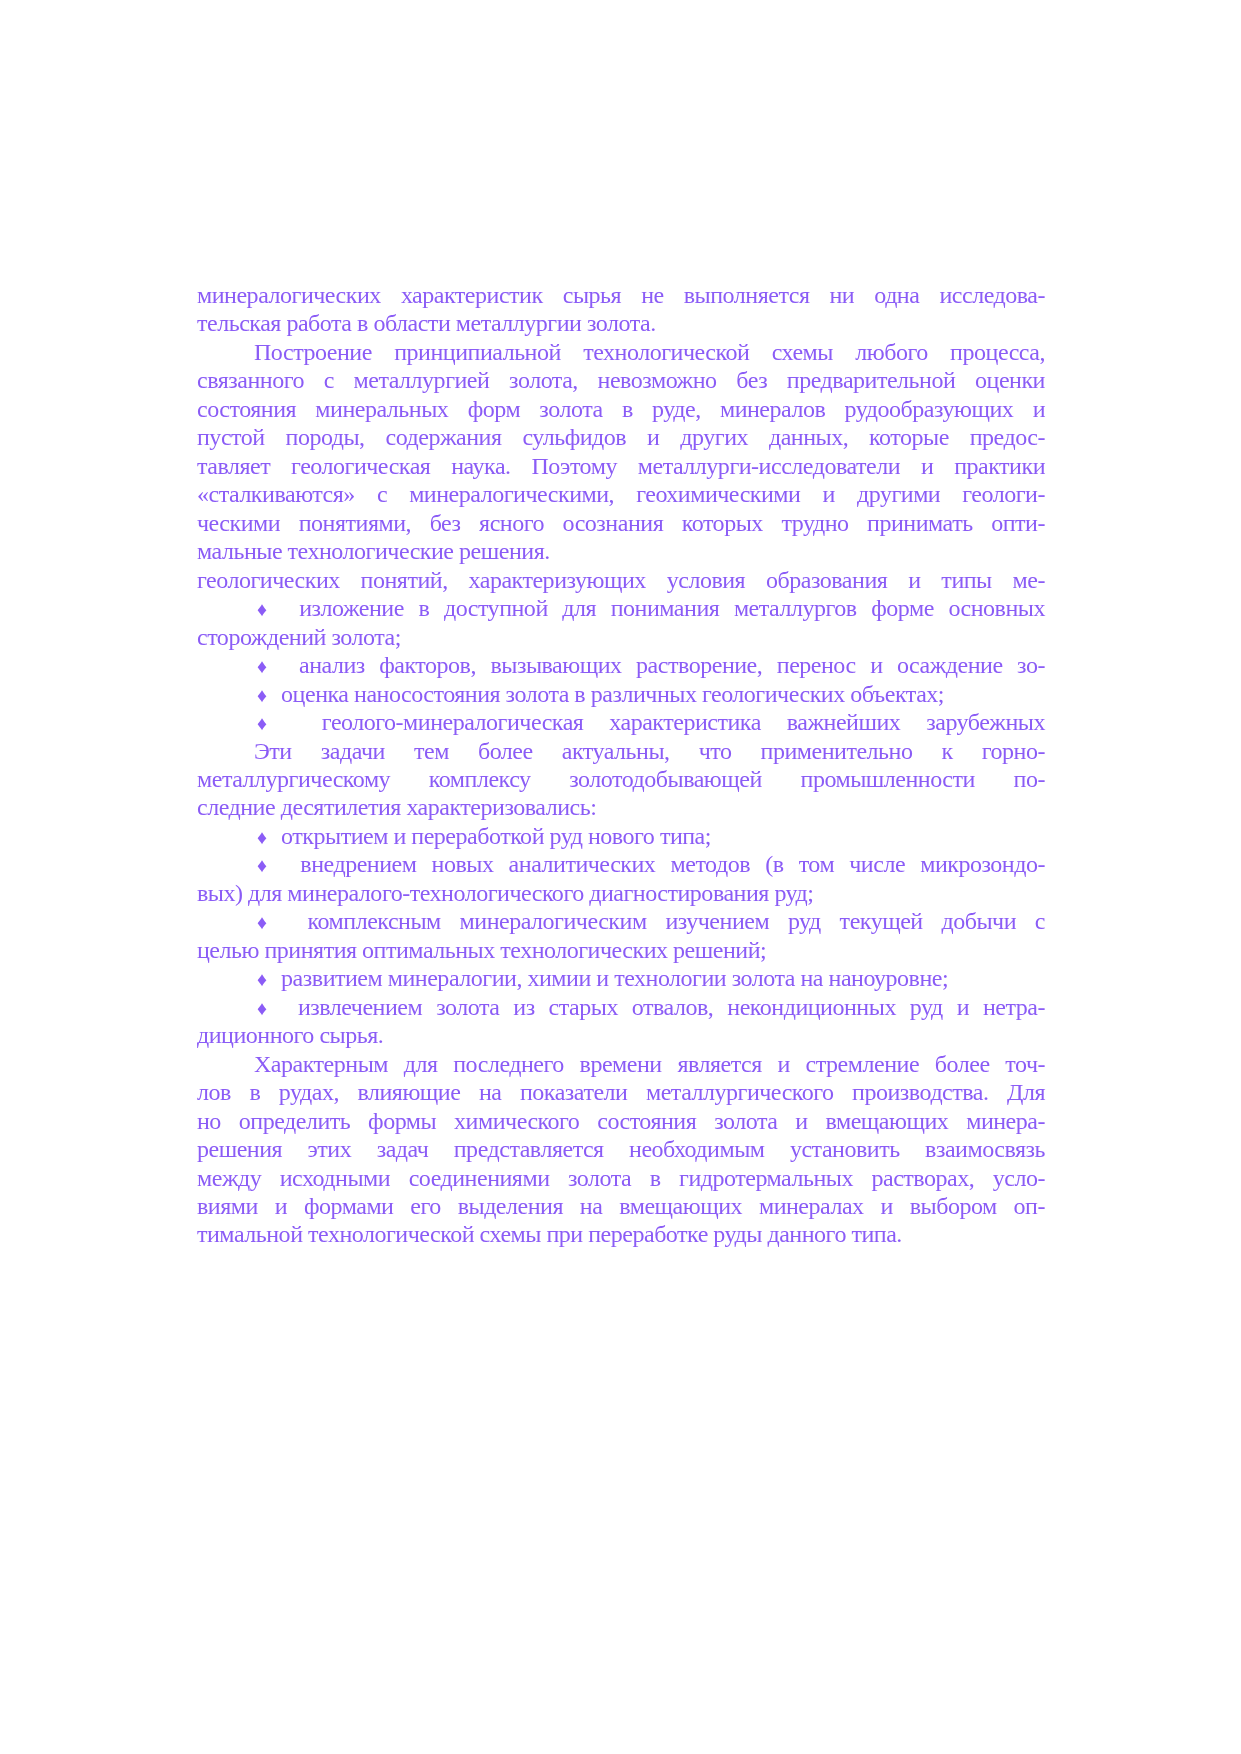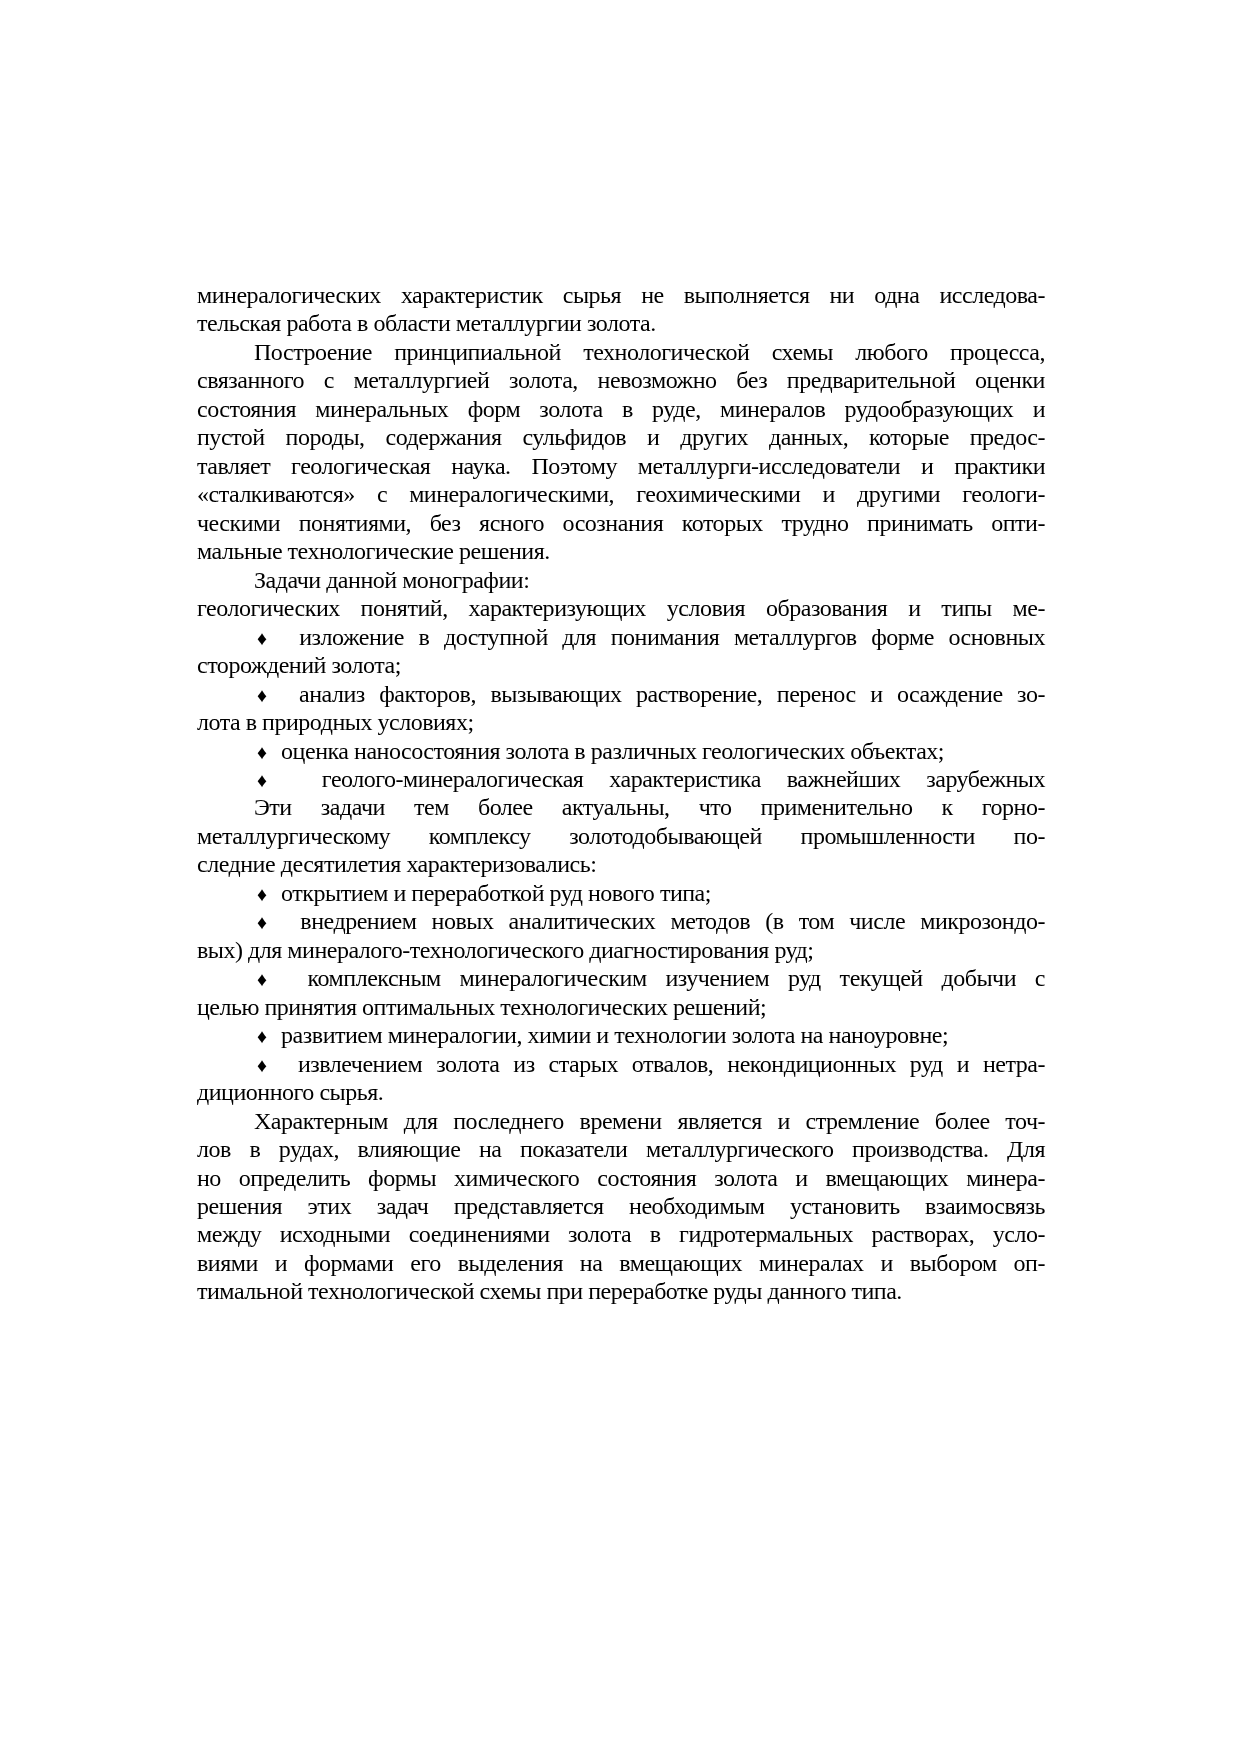--- a/index.html
+++ b/index.html
@@ -42,37 +42,35 @@
   }
   .bullet-glyph {
     font-size: 0.82em;
     margin-right: 9px;
   }
 </style>
 </head>
 <body>
 
 <div class="page">
-  <div class="text-block" style="color: #000000;">
+  <div class="text-block" style="color: #8b5cf6;">
       <div class="line plain just">минералогических характеристик сырья не выполняется ни одна исследова-</div>
       <div class="line plain">тельская работа в области металлургии золота.</div>
       <div class="line para just">Построение принципиальной технологической схемы любого процесса,</div>
       <div class="line plain just">связанного с металлургией золота, невозможно без предварительной оценки</div>
       <div class="line plain just">состояния минеральных форм золота в руде, минералов рудообразующих и</div>
       <div class="line plain just">пустой породы, содержания сульфидов и других данных, которые предос-</div>
       <div class="line plain just">тавляет геологическая наука. Поэтому металлурги-исследователи и практики</div>
       <div class="line plain just">«сталкиваются» с минералогическими, геохимическими и другими геологи-</div>
       <div class="line plain just">ческими понятиями, без ясного осознания которых трудно принимать опти-</div>
       <div class="line plain">мальные технологические решения.</div>
-      <div class="line para">Задачи данной монографии:</div>
       <div class="line plain just">геологических понятий, характеризующих условия образования и типы ме-</div>
       <div class="line bullet just"><span class="bullet-glyph">♦</span> изложение в доступной для понимания металлургов форме основных</div>
       <div class="line plain">сторождений золота;</div>
       <div class="line bullet just"><span class="bullet-glyph">♦</span> анализ факторов, вызывающих растворение, перенос и осаждение зо-</div>
-      <div class="line plain">лота в природных условиях;</div>
       <div class="line bullet"><span class="bullet-glyph">♦</span> оценка наносостояния золота в различных геологических объектах;</div>
       <div class="line bullet just"><span class="bullet-glyph">♦</span> геолого-минералогическая характеристика важнейших зарубежных</div>
       <div class="line para just">Эти задачи тем более актуальны, что применительно к горно-</div>
       <div class="line plain just">металлургическому комплексу золотодобывающей промышленности по-</div>
       <div class="line plain">следние десятилетия характеризовались:</div>
       <div class="line bullet"><span class="bullet-glyph">♦</span> открытием и переработкой руд нового типа;</div>
       <div class="line bullet just"><span class="bullet-glyph">♦</span> внедрением новых аналитических методов (в том числе микрозондо-</div>
       <div class="line plain">вых) для минералого-технологического диагностирования руд;</div>
       <div class="line bullet just"><span class="bullet-glyph">♦</span> комплексным минералогическим изучением руд текущей добычи с</div>
       <div class="line plain">целью принятия оптимальных технологических решений;</div>

